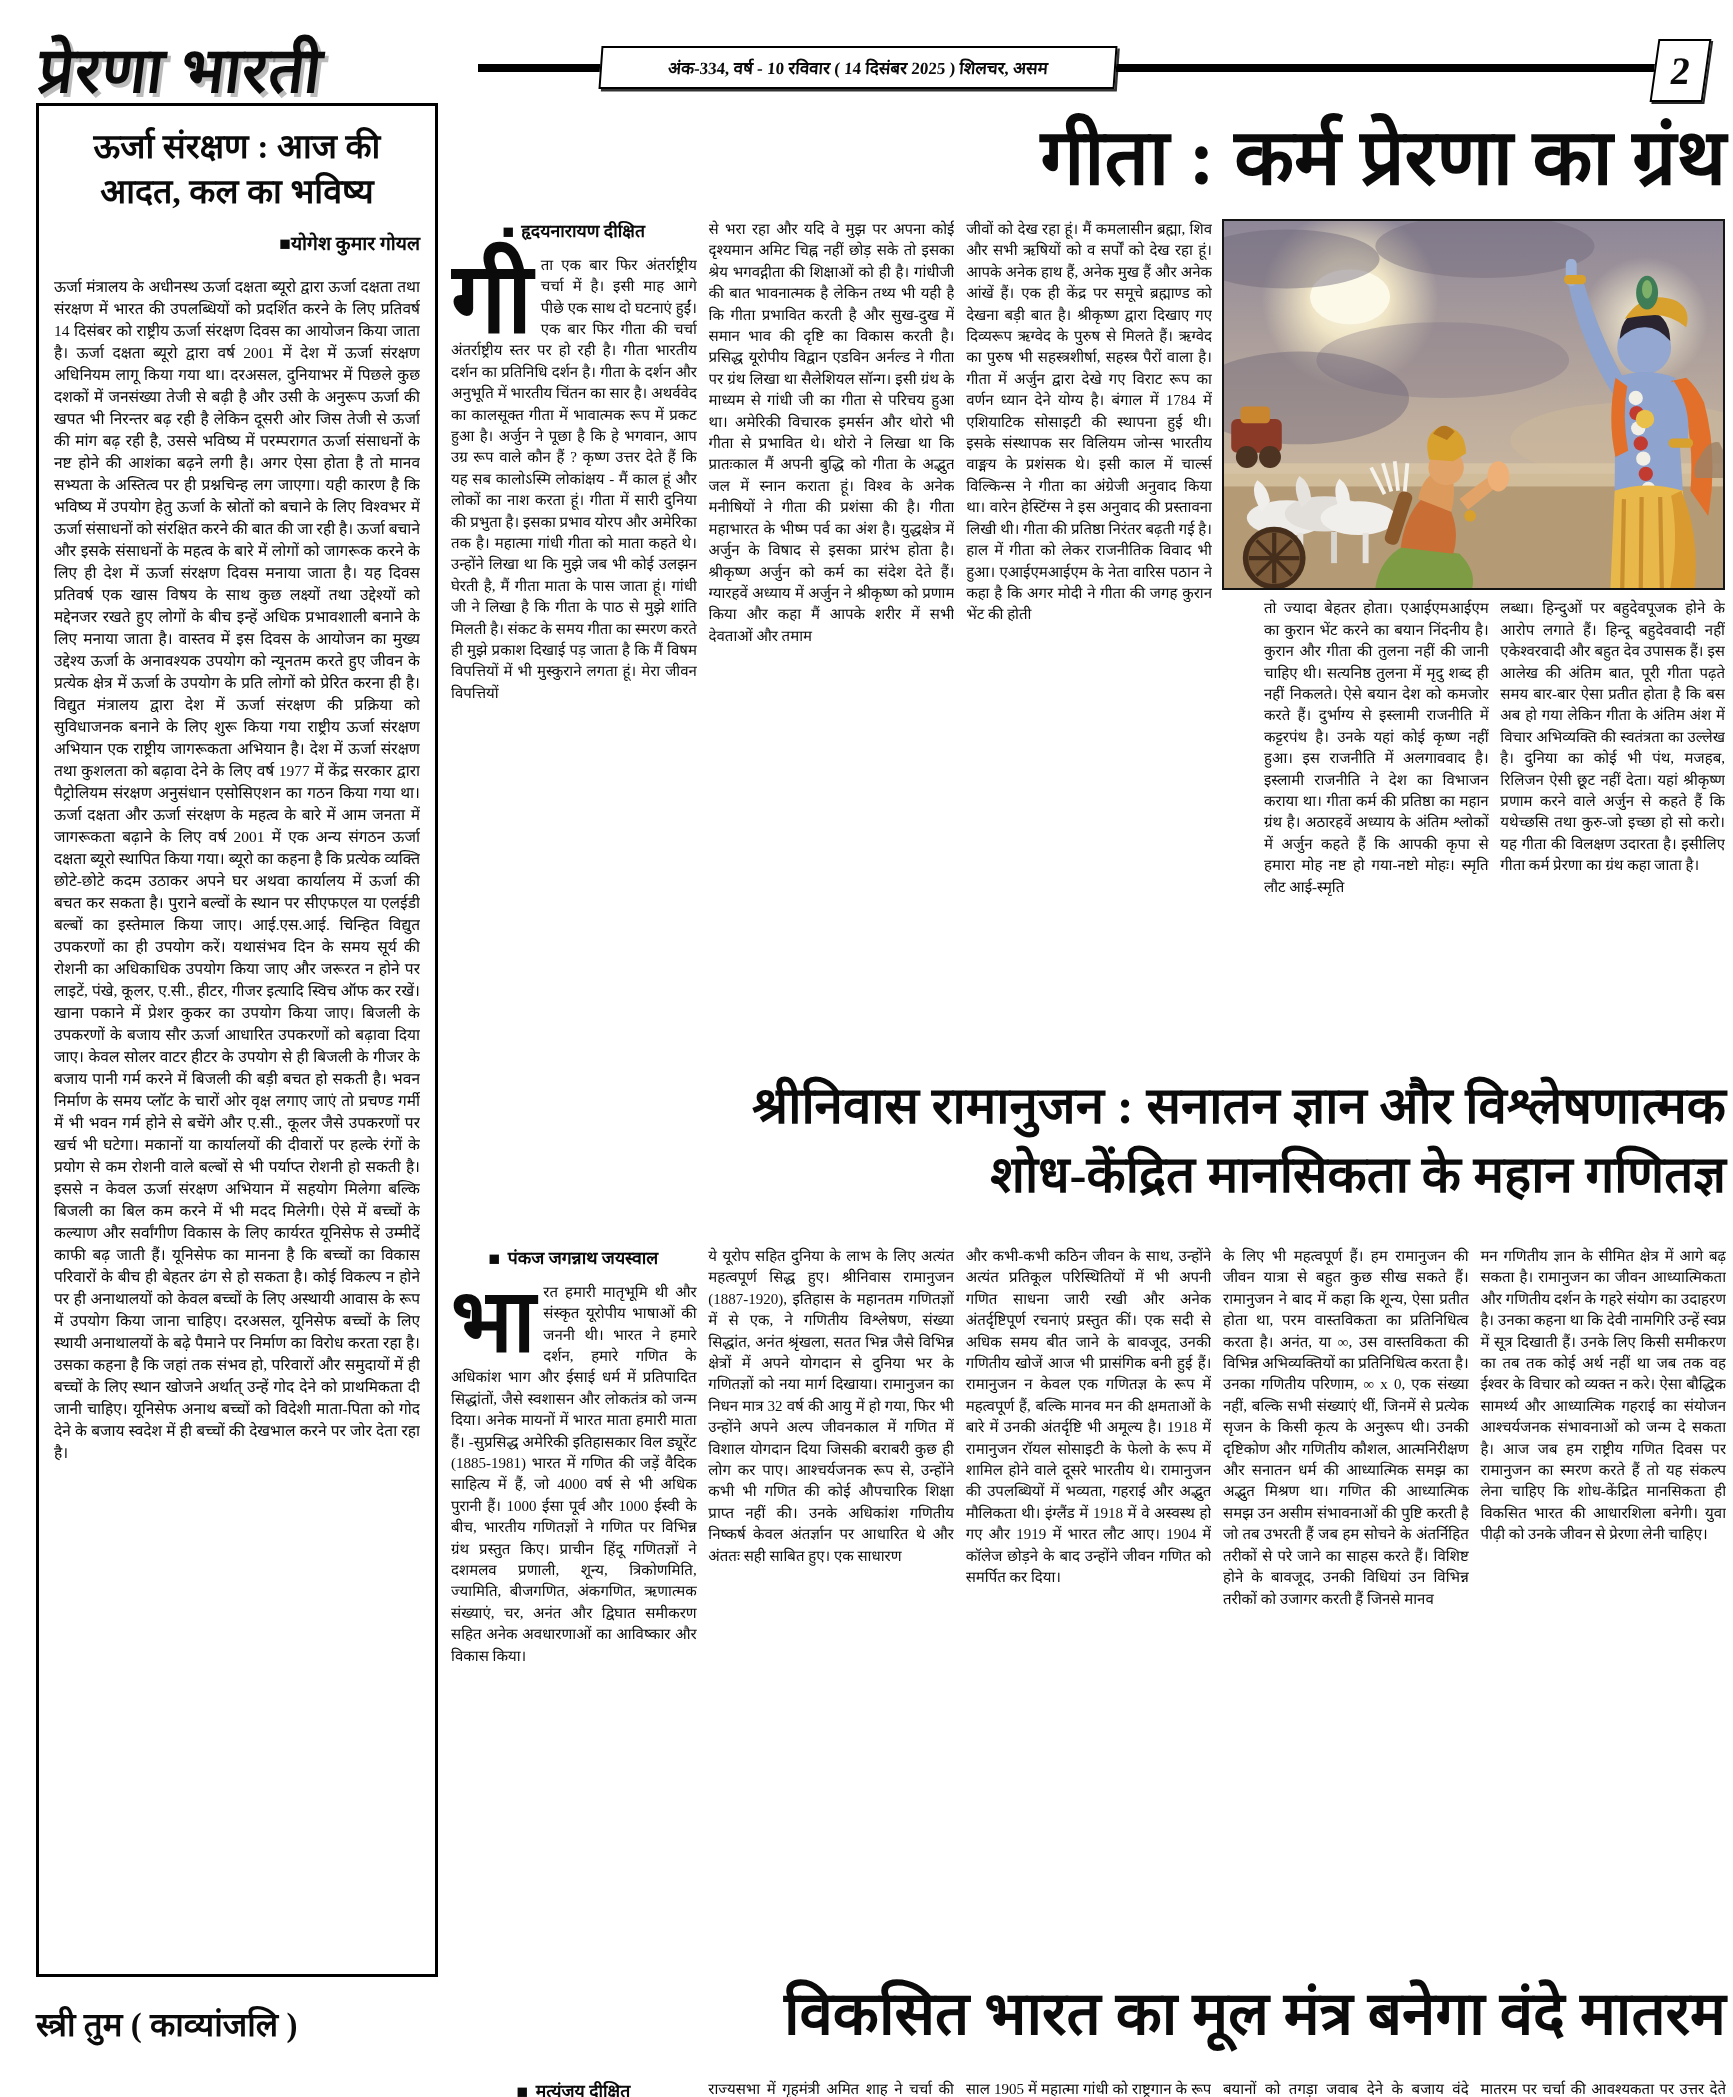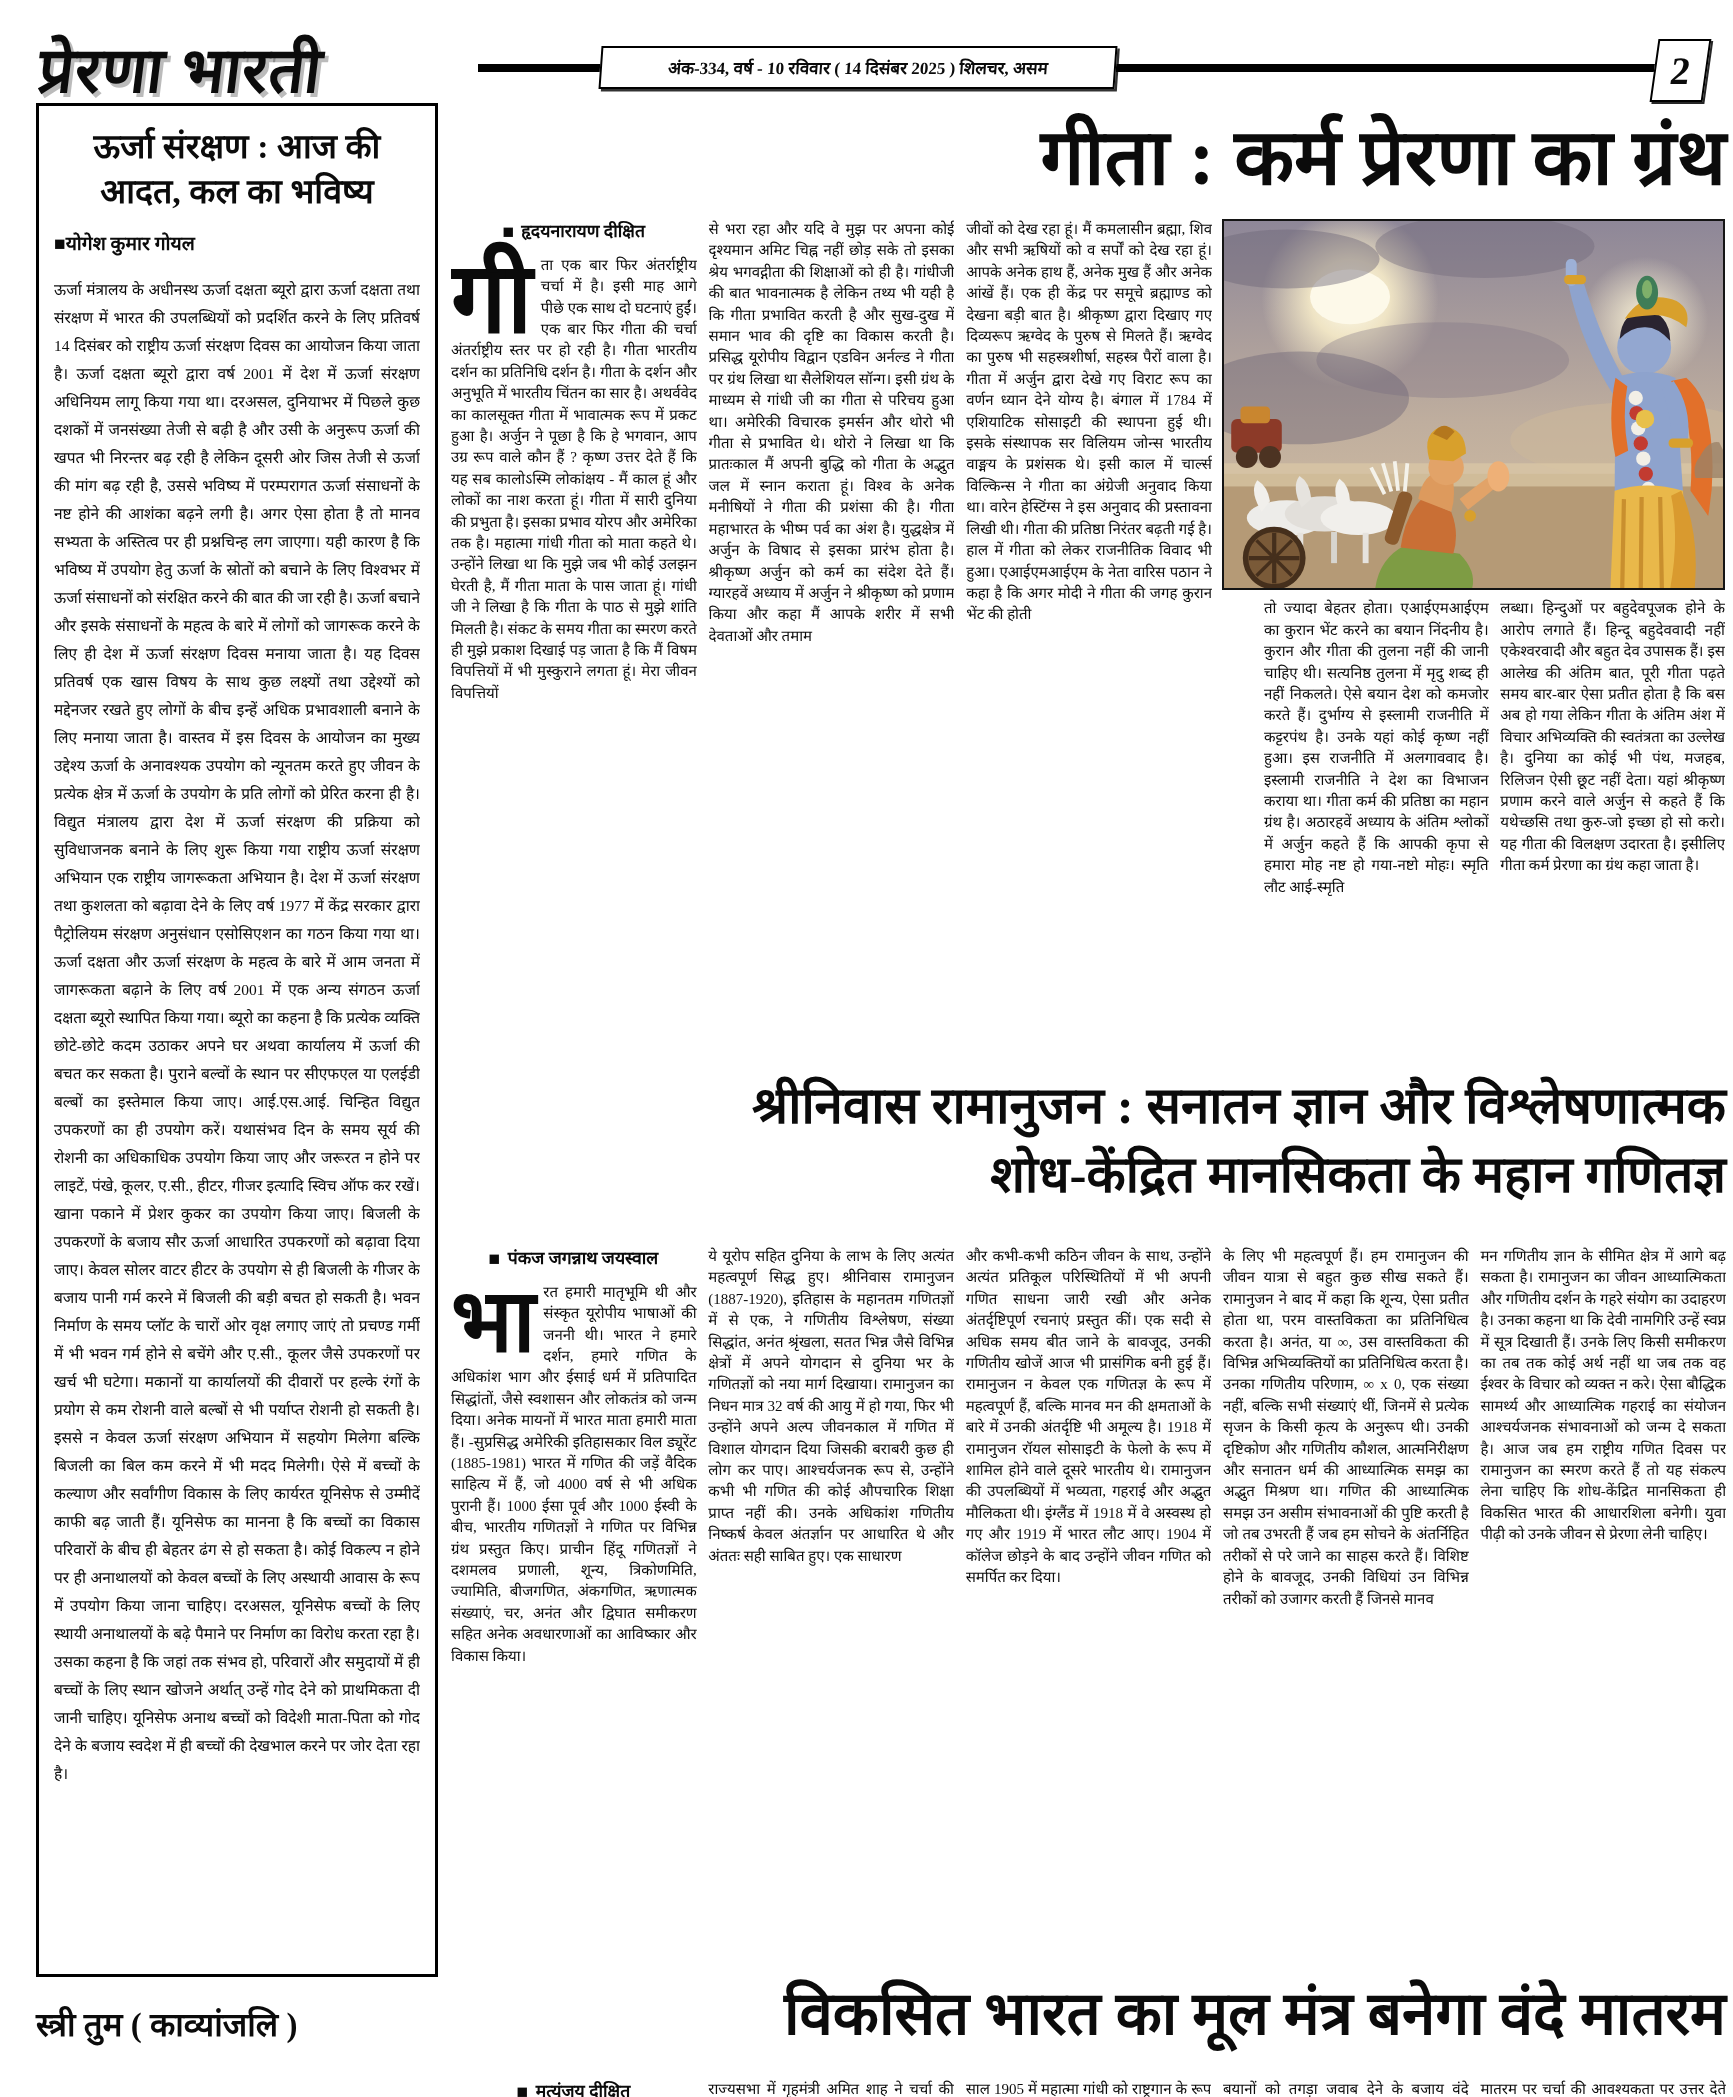--- a/index.html
+++ b/index.html
@@ -21,22 +21,22 @@
   
   .col{font-size:15px;line-height:21.4px;text-align:justify;overflow:hidden;}
   .byline{font-size:17.6px;font-weight:bold;text-align:center;margin:1.7px 0 12.6px 0;white-space:nowrap;}
   .byline .bullet{display:inline-block;transform:scale(1.1);margin-right:7.6px;}
   .dropcap{float:left;font-size:99px;line-height:78px;font-weight:bold;padding:5px 8.4px 0 0;}
   .headline{position:absolute;text-align:right;font-weight:bold;white-space:nowrap;}
   
   .energy-box{position:absolute;left:36px;top:103px;width:402px;height:1874px;border:3.8px solid #000;
               box-sizing:border-box;padding:15px 15px 8.4px 15px;overflow:hidden;}
   .energy-title{font-size:34px;font-weight:bold;text-align:center;line-height:1.32;margin:4.2px 0 14.3px 0;}
-  .energy-byline{font-size:19.3px;font-weight:bold;text-align:left;margin:0 0 20px 0;}
-  .energy-body{font-size:15.5px;line-height:28px;text-align:justify;height:1644px;overflow:hidden;}
+  .energy-byline{font-size:19.3px;font-weight:bold;text-align:right;margin:0 0 20px 0;}
+  .energy-body{font-size:15.5px;line-height:22px;text-align:justify;height:1644px;overflow:hidden;}
   
   .gita-headline{left:451px;top:101px;width:1275px;font-size:78px;}
   .gita-body{position:absolute;left:451px;top:219px;width:1275px;height:782px;display:flex;gap:10px;}
   .g-left{width:761px;display:flex;gap:11.7px;}
   .g-left .col{flex:1;height:782px;}
   .g-right{width:503px;display:flex;flex-direction:column;}
   .photo{height:371px;border:2.9px solid #141414;box-sizing:border-box;background:#a79a94;overflow:hidden;}
   .photo svg{width:100%;height:100%;display:block;}
   .g-right-cols{flex:1;display:flex;gap:11.7px;margin-top:8.4px;margin-left:42px;}
   .g-right-cols .col{flex:1;height:395px;}

